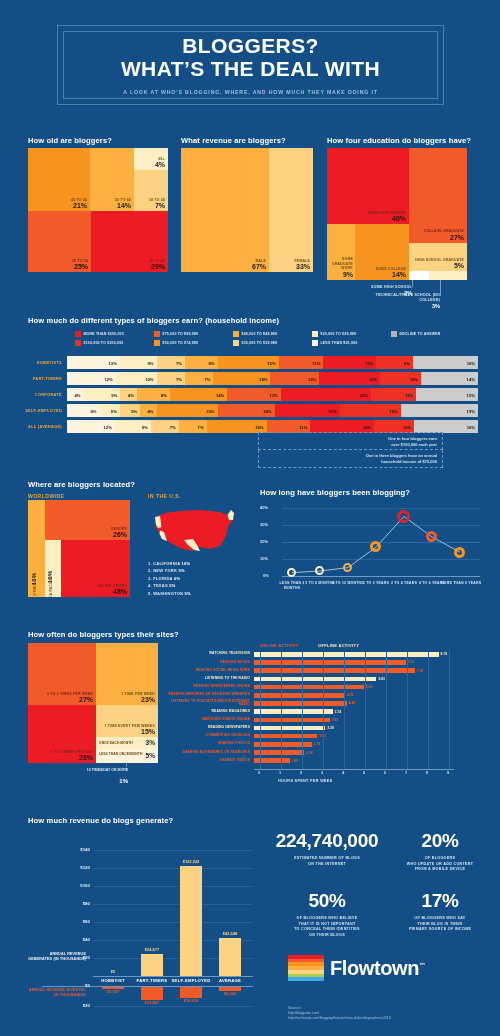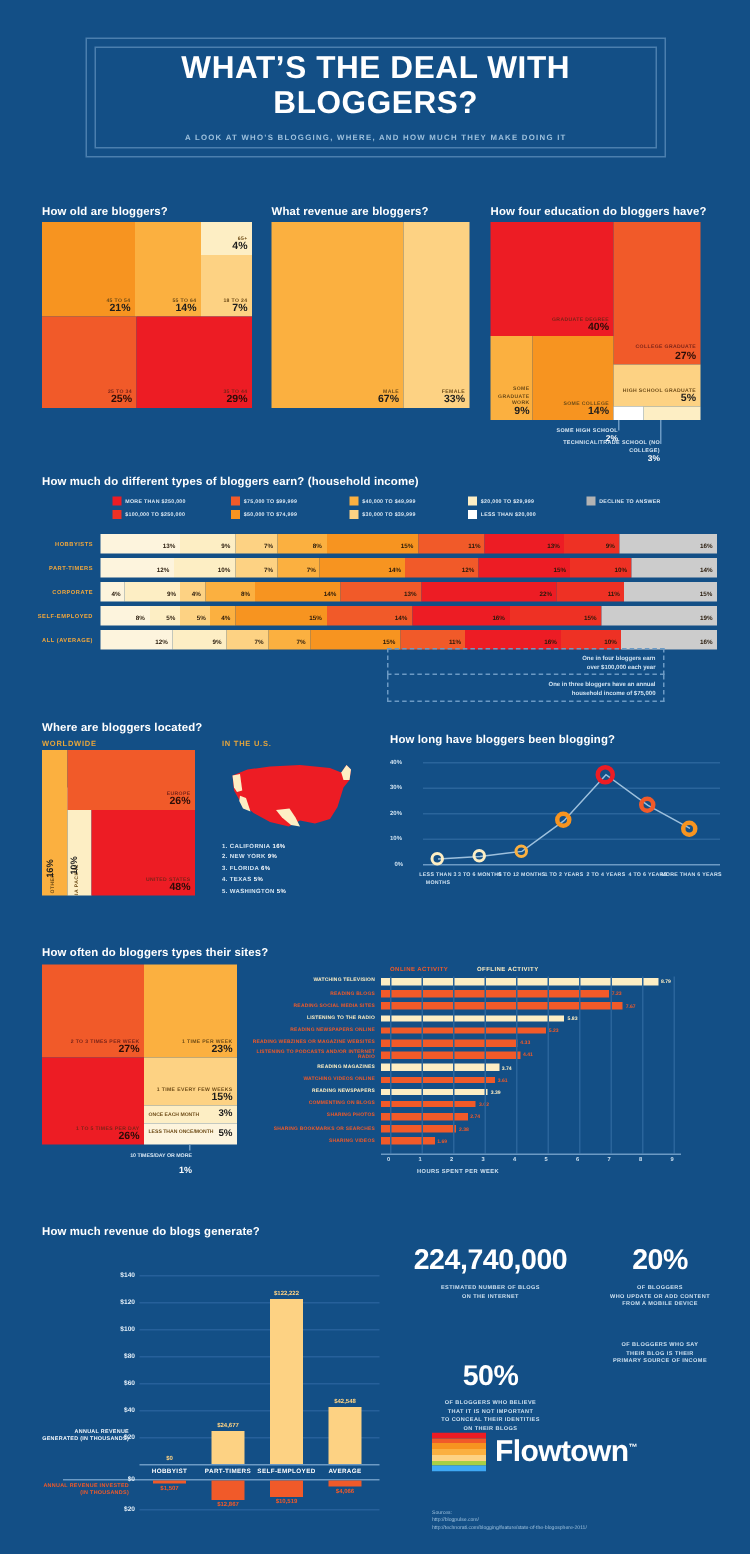--- a/index.html
+++ b/index.html
@@ -98,22 +98,22 @@
   .src { position:absolute; font-size:3.4px; line-height:1.5; color:#9dc0dd; }
 </style>
 </head>
 <body>
 
 <div class="page">
 
   <div class="header">
     <div class="header-inner">
       <div class="title">
+        <div>BLOGGERS?</div>
         <div>WHAT’S THE DEAL WITH</div>
-        <div>BLOGGERS?</div>
       </div>
       <div class="subtitle">A LOOK AT WHO’S BLOGGING, WHERE, AND HOW MUCH THEY MAKE DOING IT</div>
     </div>
   </div>
 
   <div style="position:absolute;left:28px;top:136px;" class="sect-title">How old are bloggers?</div>
   <div class="tmap" style="left:28px;top:148px;width:140px;height:124px;">
     <div class="cell" style="left:0;top:0;width:62px;height:63px;background:#f79420;">
       <div class="lbl">45 TO 54</div>
         <div class="pct">21%</div>
@@ -667,28 +667,29 @@
     <div class="num">224,740,000</div>
     <div class="cap" style="white-space:pre-line;">ESTIMATED NUMBER OF BLOGS
 ON THE INTERNET</div>
   </div>
   <div class="bigstat" style="left:392px;top:830px;width:96px;">
     <div class="num">20%</div>
     <div class="cap" style="white-space:pre-line;">OF BLOGGERS
 WHO UPDATE OR ADD CONTENT
 FROM A MOBILE DEVICE</div>
   </div>
-  <div class="bigstat" style="left:262px;top:890px;width:130px;margin-top:17px;">
+  <div class="bigstat" style="left:262px;top:890px;width:130px;">
     <div class="num">50%</div>
     <div class="cap" style="white-space:pre-line;">OF BLOGGERS WHO BELIEVE
 THAT IT IS NOT IMPORTANT
 TO CONCEAL THEIR IDENTITIES
 ON THEIR BLOGS</div>
   </div>
   <div class="bigstat" style="left:392px;top:890px;width:96px;">
+    <div class="num">17%</div>
     <div class="cap" style="white-space:pre-line;">OF BLOGGERS WHO SAY
 THEIR BLOG IS THEIR
 PRIMARY SOURCE OF INCOME</div>
   </div>
 
   <div style="position:absolute;left:288px;top:955px;width:36px;height:26px;display:flex;flex-direction:column;overflow:hidden;">
     <div style="flex:1;background:#ed1c24;"></div>
     <div style="flex:1;background:#f15a29;"></div>
     <div style="flex:1;background:#f79420;"></div>
     <div style="flex:1;background:#fbb040;"></div>

